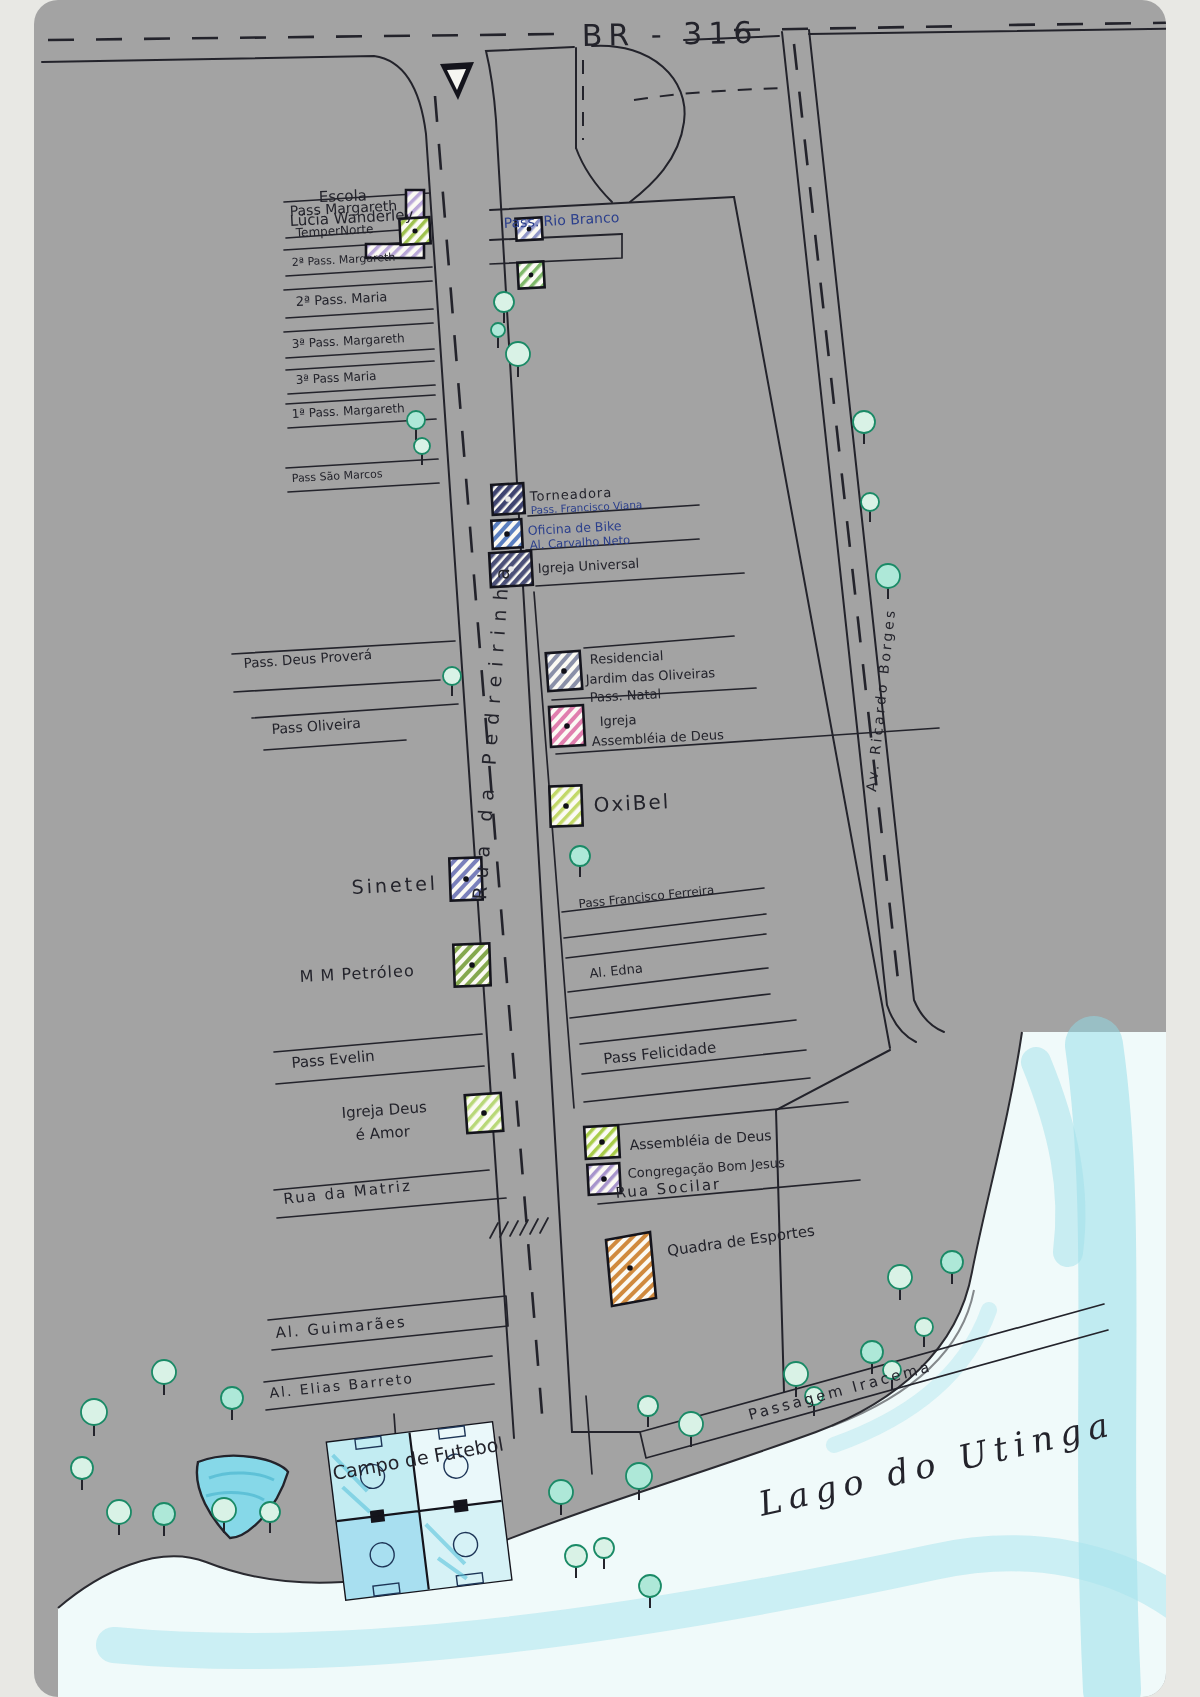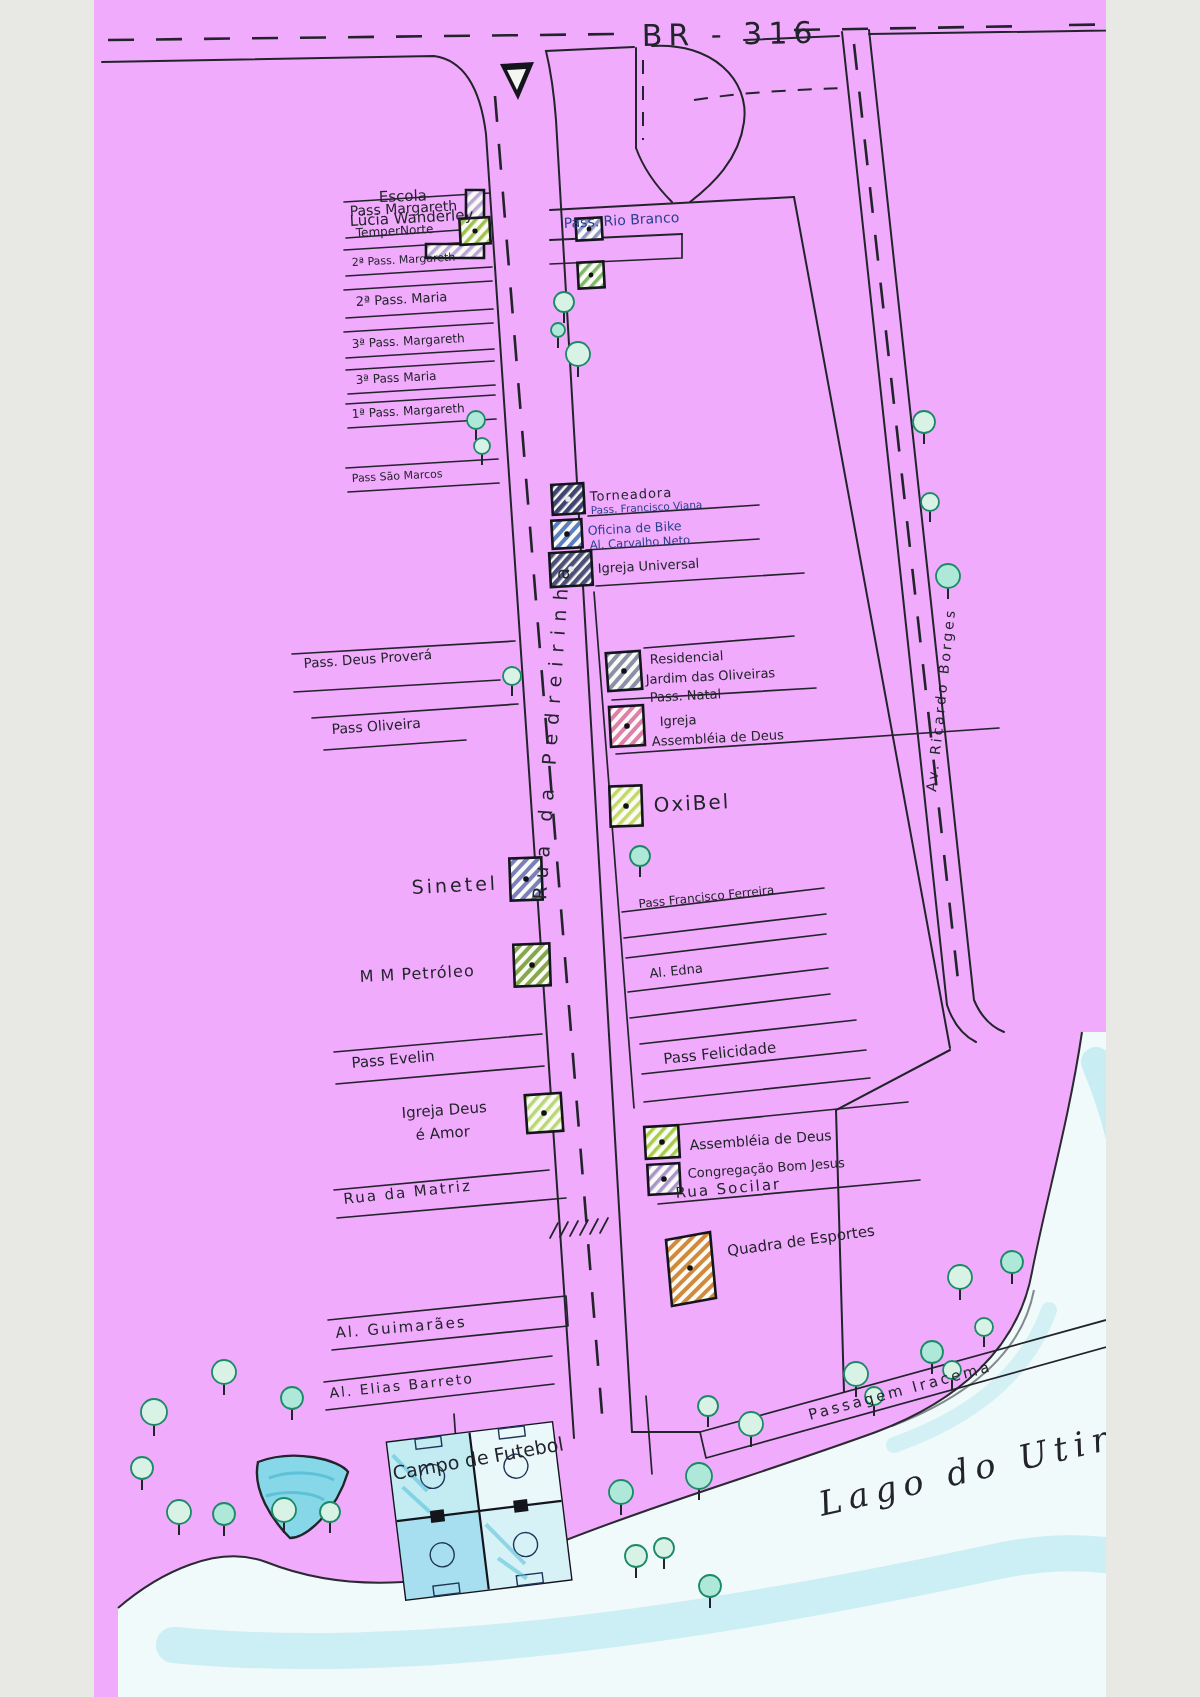--- a/index.html
+++ b/index.html
@@ -1,16 +1,16 @@
 <!DOCTYPE html>
 <html><head>
 <meta charset="utf-8">
 <style>
   html,body{margin:0;padding:0;background:#e8e8e4;}
-  #canvas{width:1012px;height:1697px;position:relative;background:#f0abfc;margin:0 auto;overflow:hidden;}
+  #canvas{width:1132px;height:1697px;position:relative;background:#a3a3a3;margin:0 auto;overflow:hidden;border-radius:24px;}
   svg{position:absolute;left:0;top:0;}
   text{font-family:"DejaVu Sans",sans-serif;fill:#23232b;}
   .blue{fill:#2b3f8c;}
   .cursive{font-family:"DejaVu Serif",serif;font-style:italic;}
   .road{stroke:#23232b;stroke-width:2;fill:none;stroke-linecap:round;}
   .thin{stroke:#23232b;stroke-width:1.7;fill:none;stroke-linecap:round;}
   .dash{stroke:#23232b;stroke-width:2.6;fill:none;stroke-dasharray:26 22;stroke-linecap:butt;}
   .dashsm{stroke:#23232b;stroke-width:2;fill:none;stroke-dasharray:14 12;}
   .bld{stroke:#14141c;stroke-width:2.6;}
   .pat-bg{fill:#fbfaf4;}

